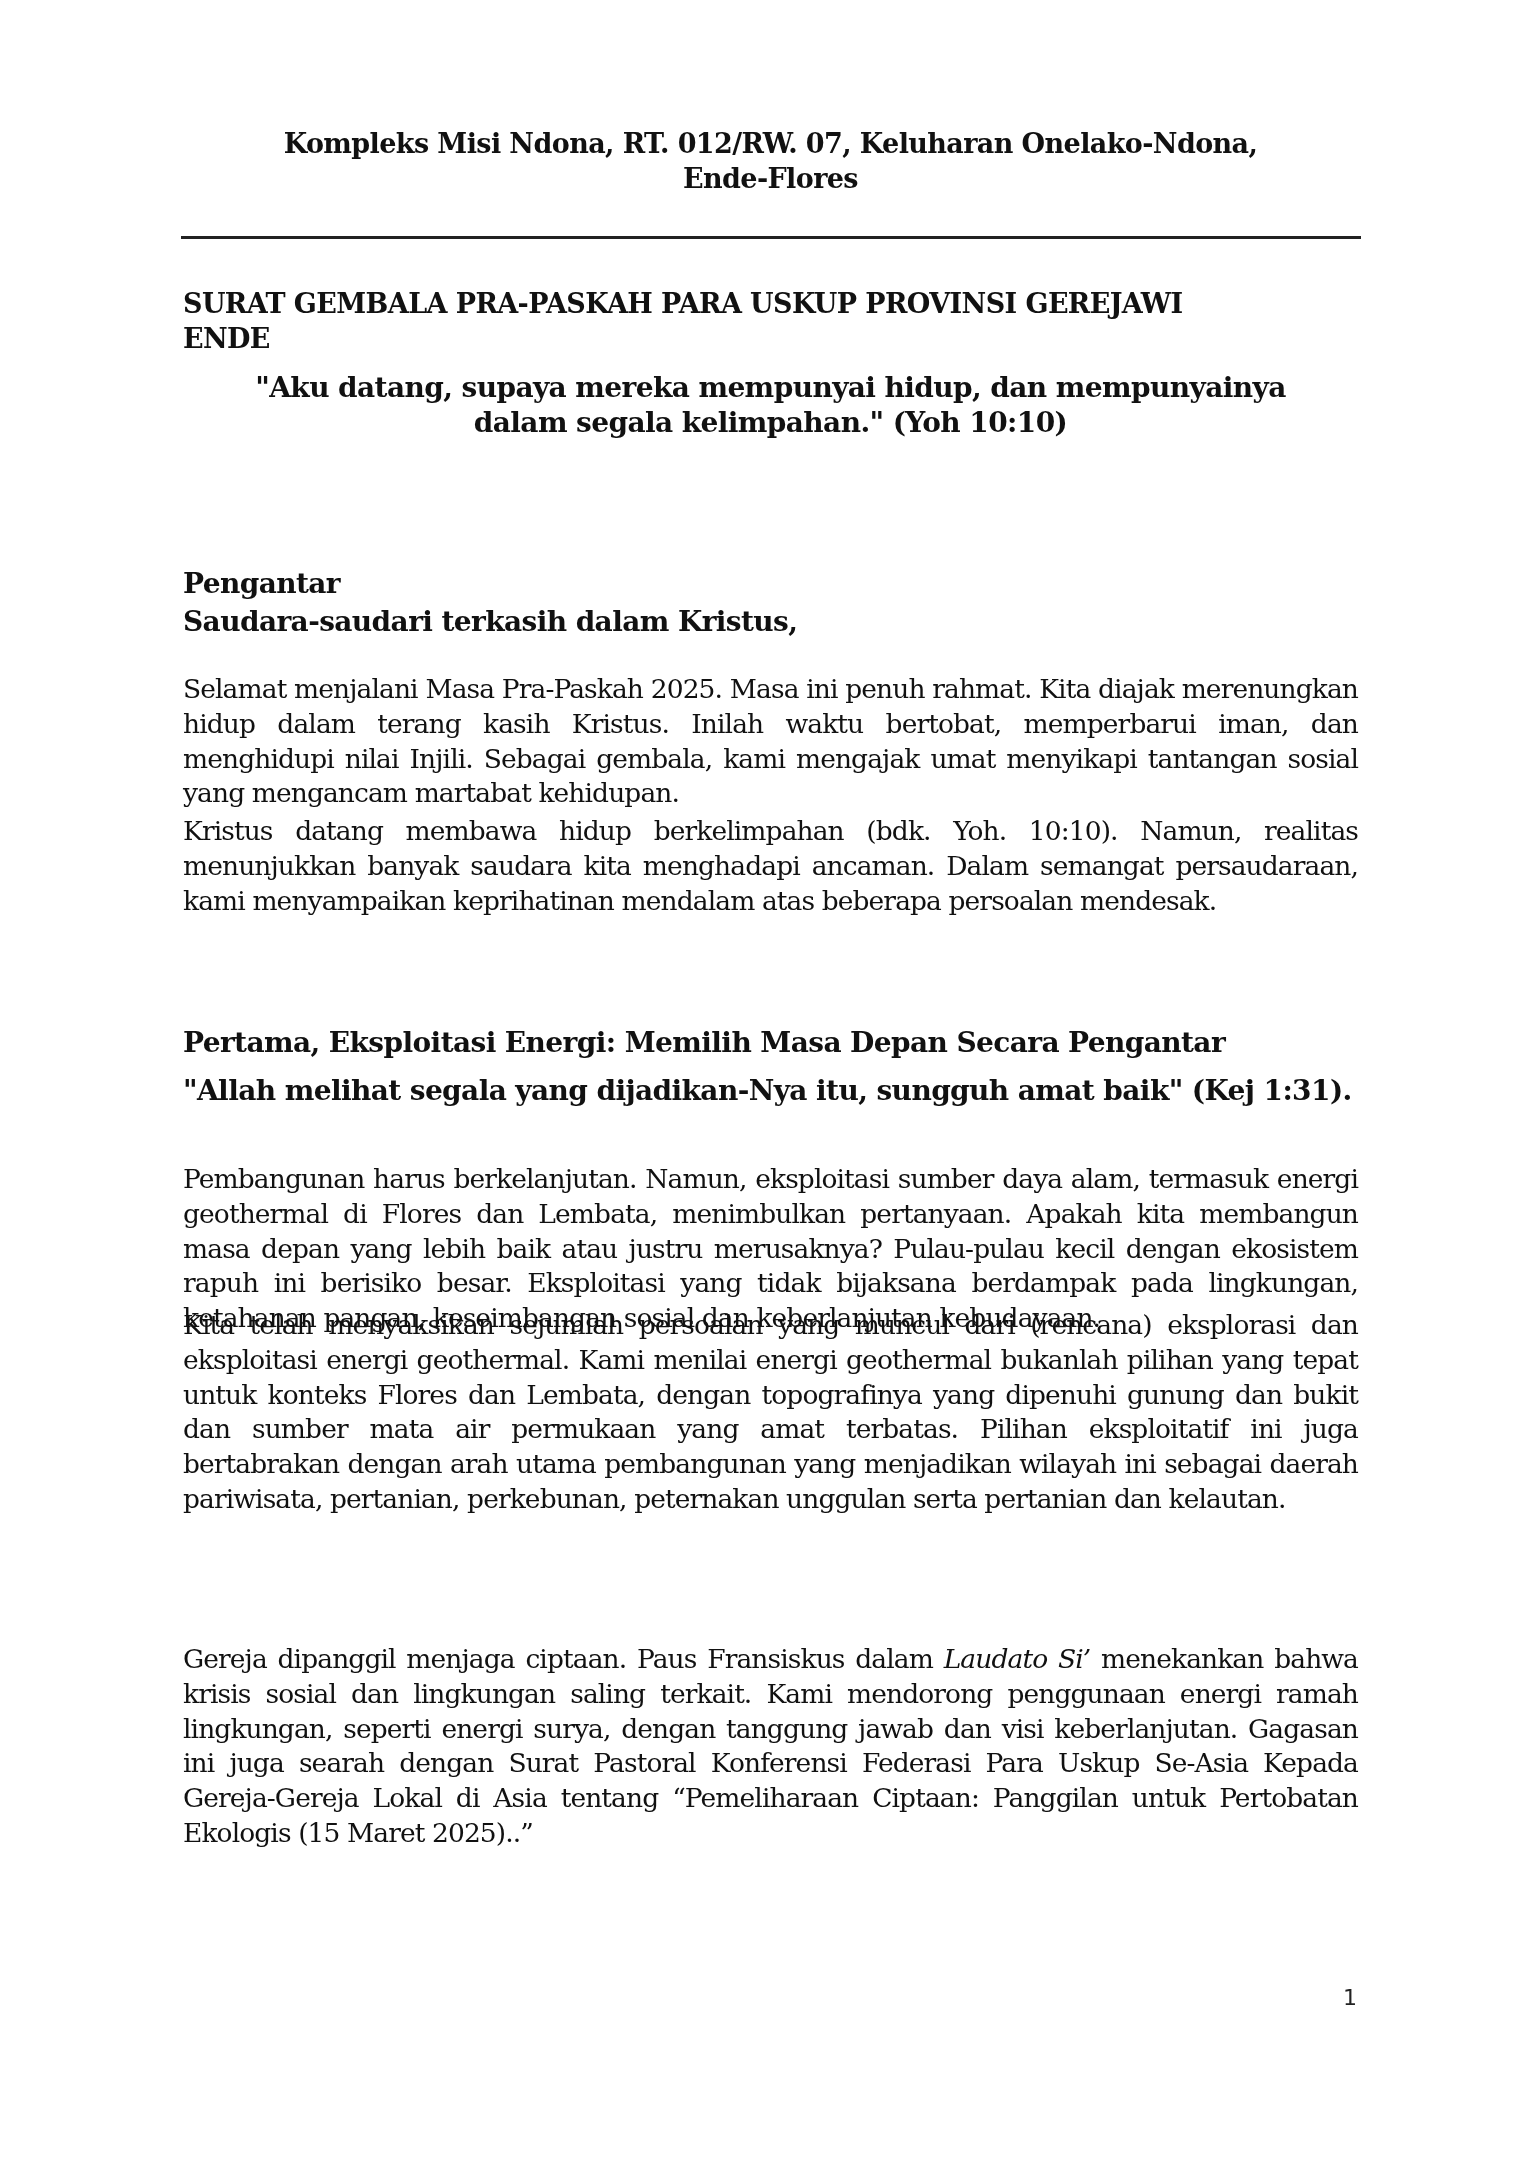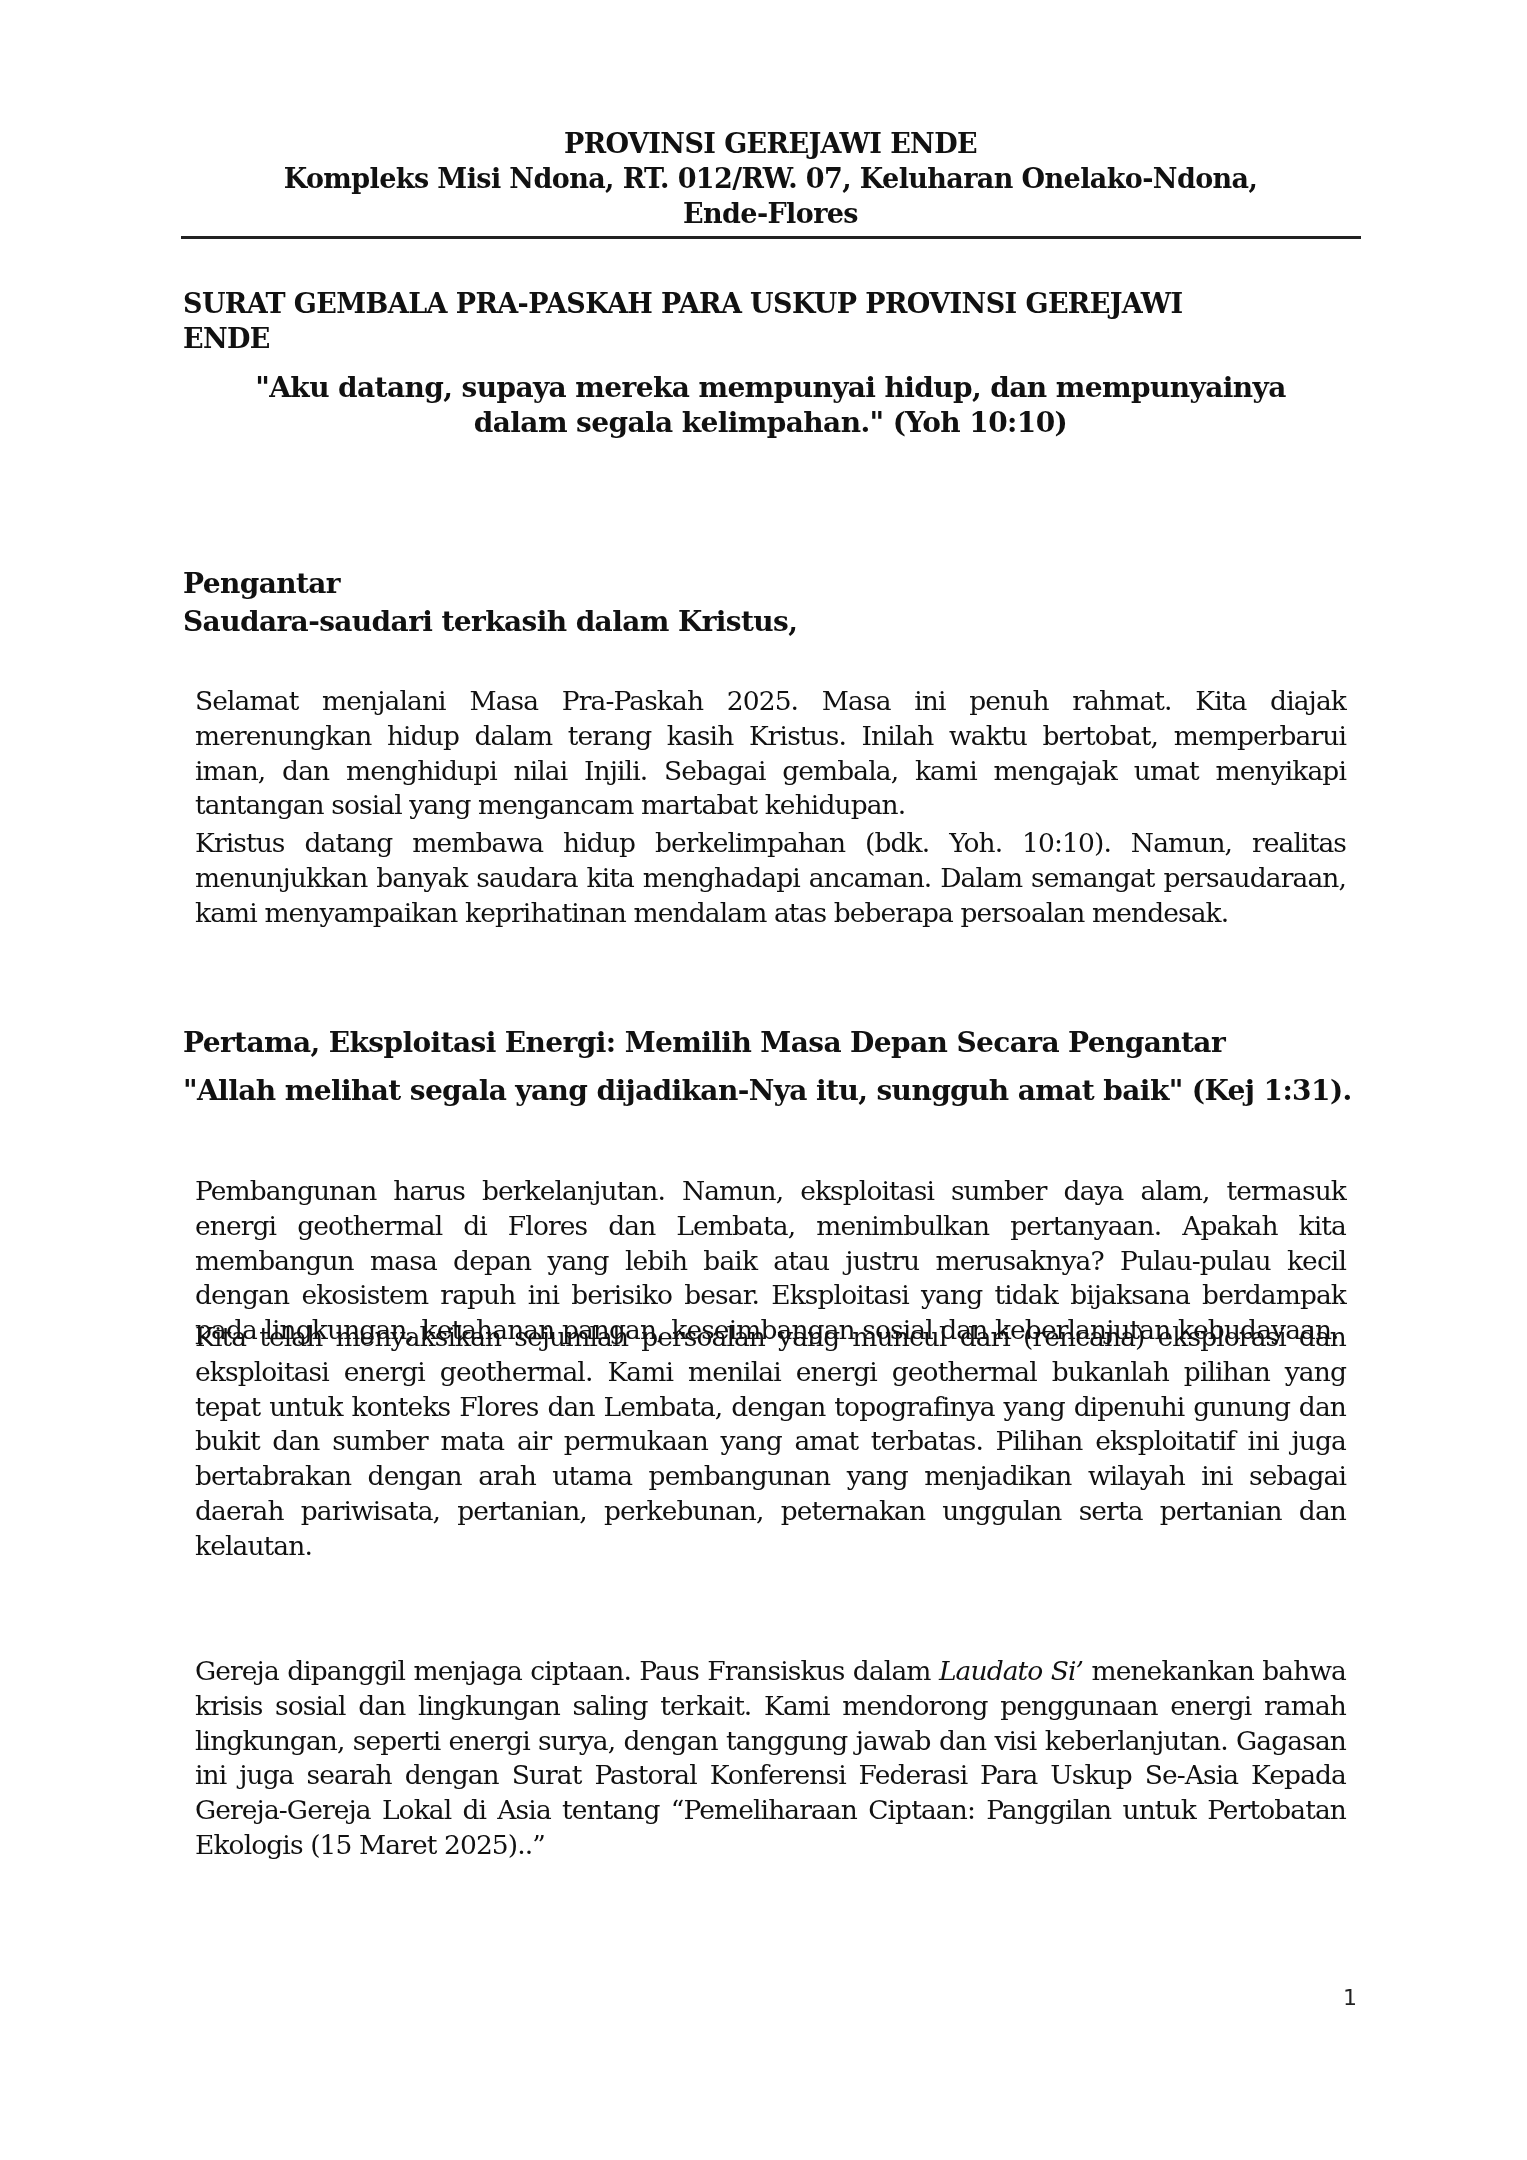--- a/index.html
+++ b/index.html
@@ -19,35 +19,34 @@
     font-weight: bold; font-size: 27px; line-height: 35px; text-align: left; letter-spacing: -0.6px;
   }
   .quote {
     font-weight: bold; font-size: 28px; line-height: 35px; text-align: center; letter-spacing: -0.6px;
   }
   .h {
     font-weight: bold; font-size: 28px; line-height: 36px; letter-spacing: -0.6px;
   }
   .p {
     font-size: 26.5px; line-height: 34.8px; text-align: justify; letter-spacing: -0.9px;
-    margin: 12px;
+    margin: 0;
   }
   .pageno {
     position: absolute; left: 1343px; top: 1985px;
     font-family: "DejaVu Sans", "Liberation Sans", sans-serif; font-size: 22px; color: #222;
   }
   em { font-style: italic; }
 </style>
 </head>
 <body>
 
 <div class="page">
 
   <div class="content" style="top:126px;">
-    <div class="hdr">PROVINSI GEREJAWI ENDE</div>
     <div class="hdr">Kompleks Misi Ndona, RT. 012/RW. 07, Keluharan Onelako-Ndona,</div>
     <div class="hdr">Ende-Flores</div>
   </div>
   <div class="rule"></div>
 
   <div class="content" style="top:286px;">
     <div class="title">SURAT GEMBALA PRA-PASKAH PARA USKUP PROVINSI GEREJAWI</div>
     <div class="title">ENDE</div>
   </div>
 

